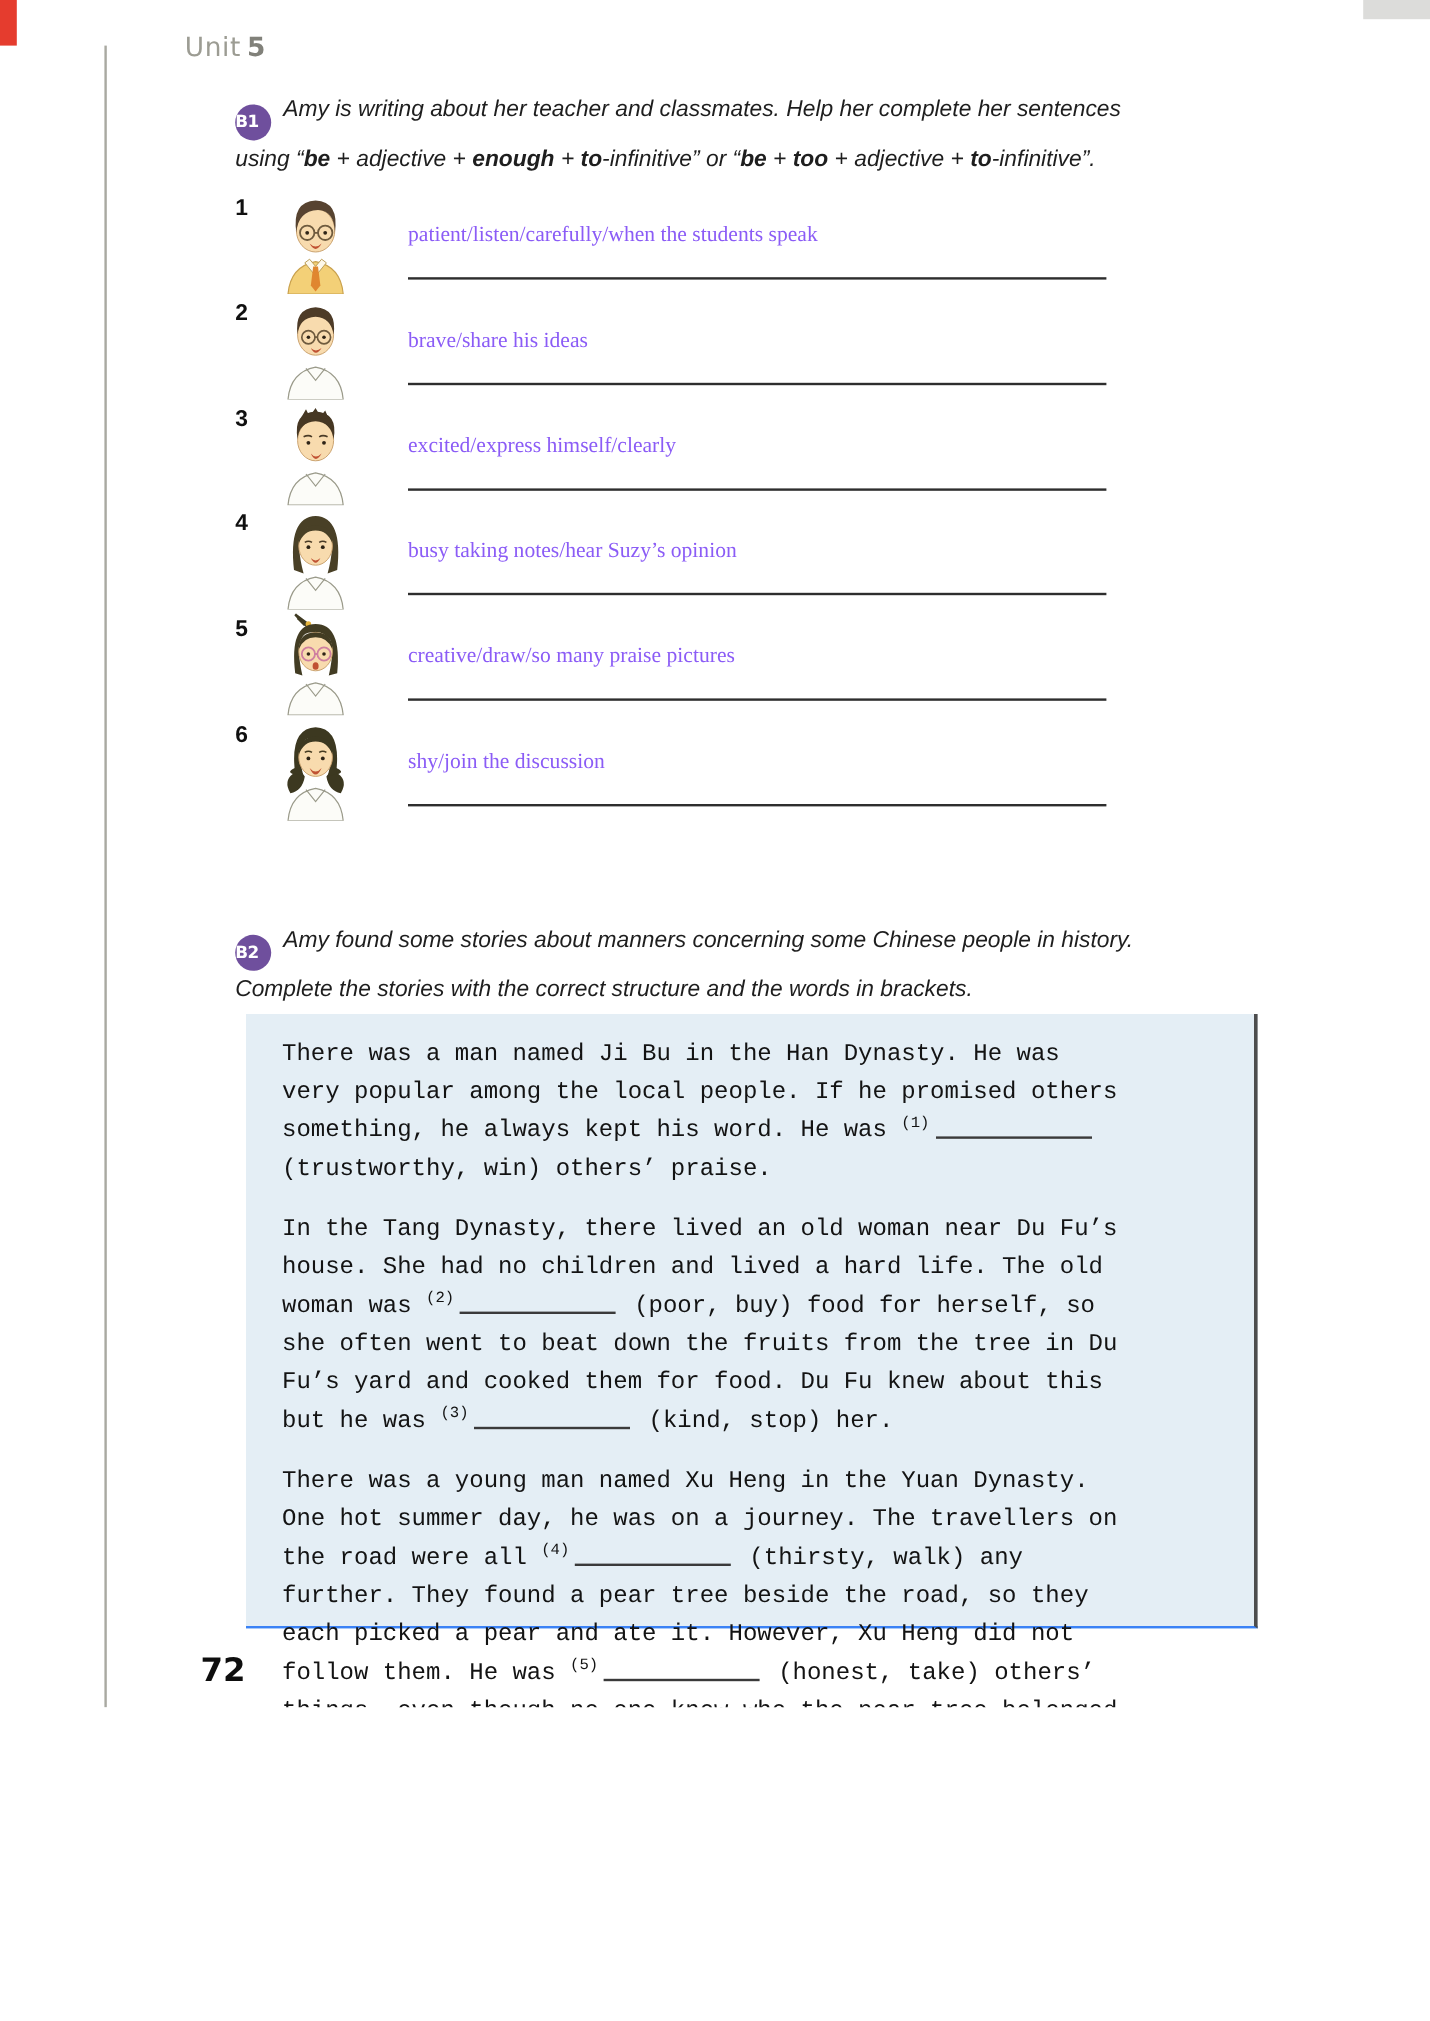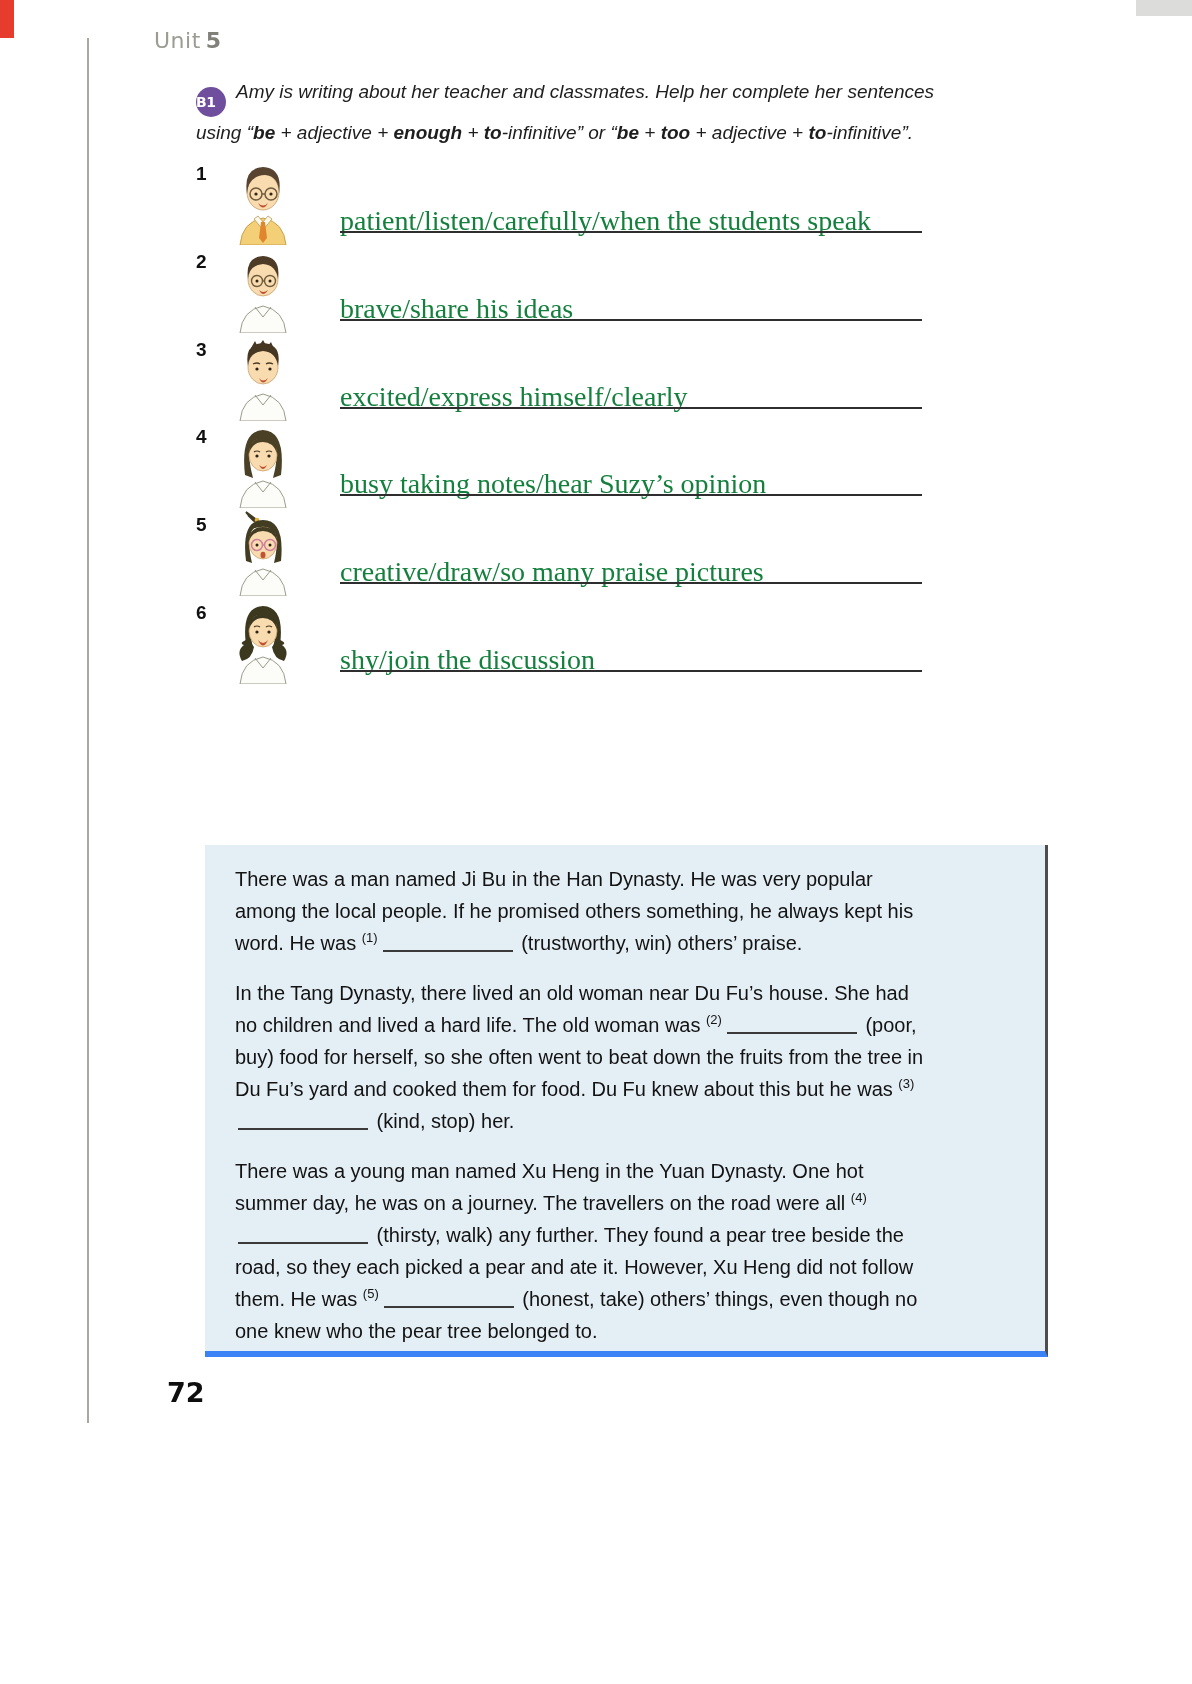--- a/index.html
+++ b/index.html
@@ -21,26 +21,26 @@
   .badge { display:inline-block; width:30px; height:30px; border-radius:50%; background:#6f4f9d;
     color:#ffffff; font-style:normal; font-weight:700; font-size:14px; line-height:30px;
     margin-right:10px; vertical-align:-9px;
     font-family:"DejaVu Sans", sans-serif; letter-spacing:-0.5px; }
   .bold { font-weight:700; }
 
   .item-row { position:absolute; left:196px; width:740px; height:88px; }
   .item-num { position:absolute; left:0; top:3px; font-weight:700; font-size:19px; color:#101010; }
   .avatar { position:absolute; left:32px; top:0; width:70px; height:85px; }
   .item-prompt { position:absolute; left:144px; top:25px; font-family:"Liberation Serif", serif;
-    font-size:28px; color:#15803d; white-space:nowrap;margin-top:20px; }
+    font-size:18px; color:#8b5cf6; white-space:nowrap; }
   .item-line { position:absolute; left:144px; top:71px; width:582px; border-top:2px solid #2e2e2e; }
 
   .note { position:absolute; left:205px; top:845px; width:843px; height:512px; background:#e4eef5;
-    border-right:3px solid #4d4d4d; border-bottom:6px solid #3b82f6; box-sizing:border-box;
-    padding:18px 113px 0 30px; font-family:Liberation Sans, sans-serif; font-size:20px;
+    border-right:3px solid #4d4d4d; border-bottom:2px solid #3b82f6; box-sizing:border-box;
+    padding:18px 113px 0 30px; font-family:Liberation Mono, monospace; font-size:20px;
     line-height:32px; color:#131313; }
   .note p { margin:0 0 18px 0; }
   .blank { display:inline-block; width:130px; height:14px; border-bottom:2px solid #3a3a3a;
     margin:0 3px; vertical-align:-2px; }
   sup.ref { font-size:13px; line-height:0; margin-right:2px; }
 
   .page-num { position:absolute; left:167px; top:1377px; font-family:"DejaVu Sans", sans-serif;
     font-weight:700; font-size:27px; color:#0e0e0e; }
 </style>
 </head>
@@ -163,20 +163,21 @@
       <path d="M26 28 Q29 26 32 28" fill="none" stroke="#443a20" stroke-width="1.2"></path>
       <path d="M38 28 Q41 26 44 28" fill="none" stroke="#443a20" stroke-width="1.2"></path>
       <circle cx="29" cy="33" r="1.6" fill="#2e2417"></circle>
         <circle cx="41" cy="33" r="1.6" fill="#2e2417"></circle>
       <path d="M30 41 Q35 47 40 41 Q35 52 30 41 Z" fill="#c05233"></path>
     </svg>
     <div class="item-prompt">shy/join the discussion</div>
     <div class="item-line"></div>
   </div>
 
+  <div class="exercise-head" id="b2-head"><span class="badge">B2</span><span>Amy found some stories about manners concerning some Chinese people in history. Complete the stories with the correct structure and the words in brackets.</span></div>
 
   <div class="note">
     <p><span>There was a man named Ji Bu in the Han Dynasty. He was very popular among the local people. If he promised others something, he always kept his word. He was </span><sup class="ref">(1)</sup><span class="blank"></span><span> (trustworthy, win) others’ praise.</span></p>
     <p><span>In the Tang Dynasty, there lived an old woman near Du Fu’s house. She had no children and lived a hard life. The old woman was </span><sup class="ref">(2)</sup><span class="blank"></span><span> (poor, buy) food for herself, so she often went to beat down the fruits from the tree in Du Fu’s yard and cooked them for food. Du Fu knew about this but he was </span><sup class="ref">(3)</sup><span class="blank"></span><span> (kind, stop) her.</span></p>
     <p><span>There was a young man named Xu Heng in the Yuan Dynasty. One hot summer day, he was on a journey. The travellers on the road were all </span><sup class="ref">(4)</sup><span class="blank"></span><span> (thirsty, walk) any further. They found a pear tree beside the road, so they each picked a pear and ate it. However, Xu Heng did not follow them. He was </span><sup class="ref">(5)</sup><span class="blank"></span><span> (honest, take) others’ things, even though no one knew who the pear tree belonged to.</span></p>
   </div>
 
   <div class="page-num">72</div>
 
 </div>

